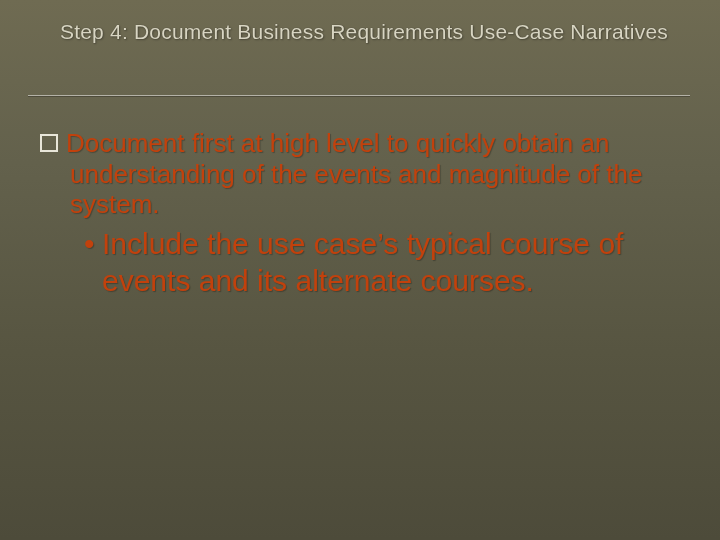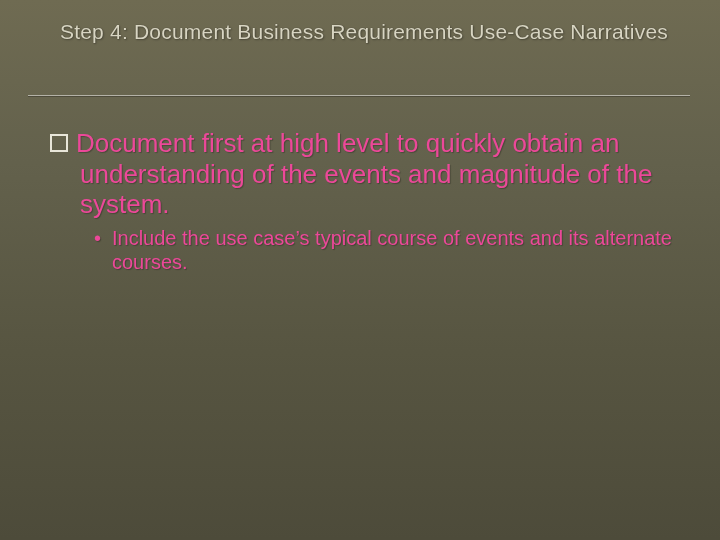--- a/index.html
+++ b/index.html
@@ -31,44 +31,44 @@
     top: 95px;
     left: 28px;
     right: 30px;
     height: 0;
     border-top: 1px solid rgba(255,255,255,0.5);
     border-bottom: 1px solid rgba(0,0,0,0.25);
   }
   .content {
     position: absolute;
     top: 128px;
-    left: 50px;
+    left: 40px;
     right: 35px;
-    color: #ec4899;
+    color: #c2410c;
   }
   .l1 {
     font-size: 26px;
     line-height: 1.18;
     margin-bottom: 4px;
     text-shadow: 1px 1px 1px rgba(0,0,0,0.25);
     padding-left: 30px;
     text-indent: -30px;
   }
   .l1 .bullet {
     display: inline-block;
     width: 18px;
     height: 18px;
     border: 2px solid #e8e6d9;
     margin-right: 8px;
     position: relative;
     top: 0px;
     text-indent: 0;
   }
   .l2 {
-    font-size: 20px;
+    font-size: 30px;
     line-height: 1.22;
     padding-left: 62px;
     text-indent: -18px;
     text-shadow: 1px 1px 1px rgba(0,0,0,0.25);
     margin-top: 6px;
   }
   .l2 .dot {
     display: inline-block;
     width: 18px;
     text-indent: 0;

